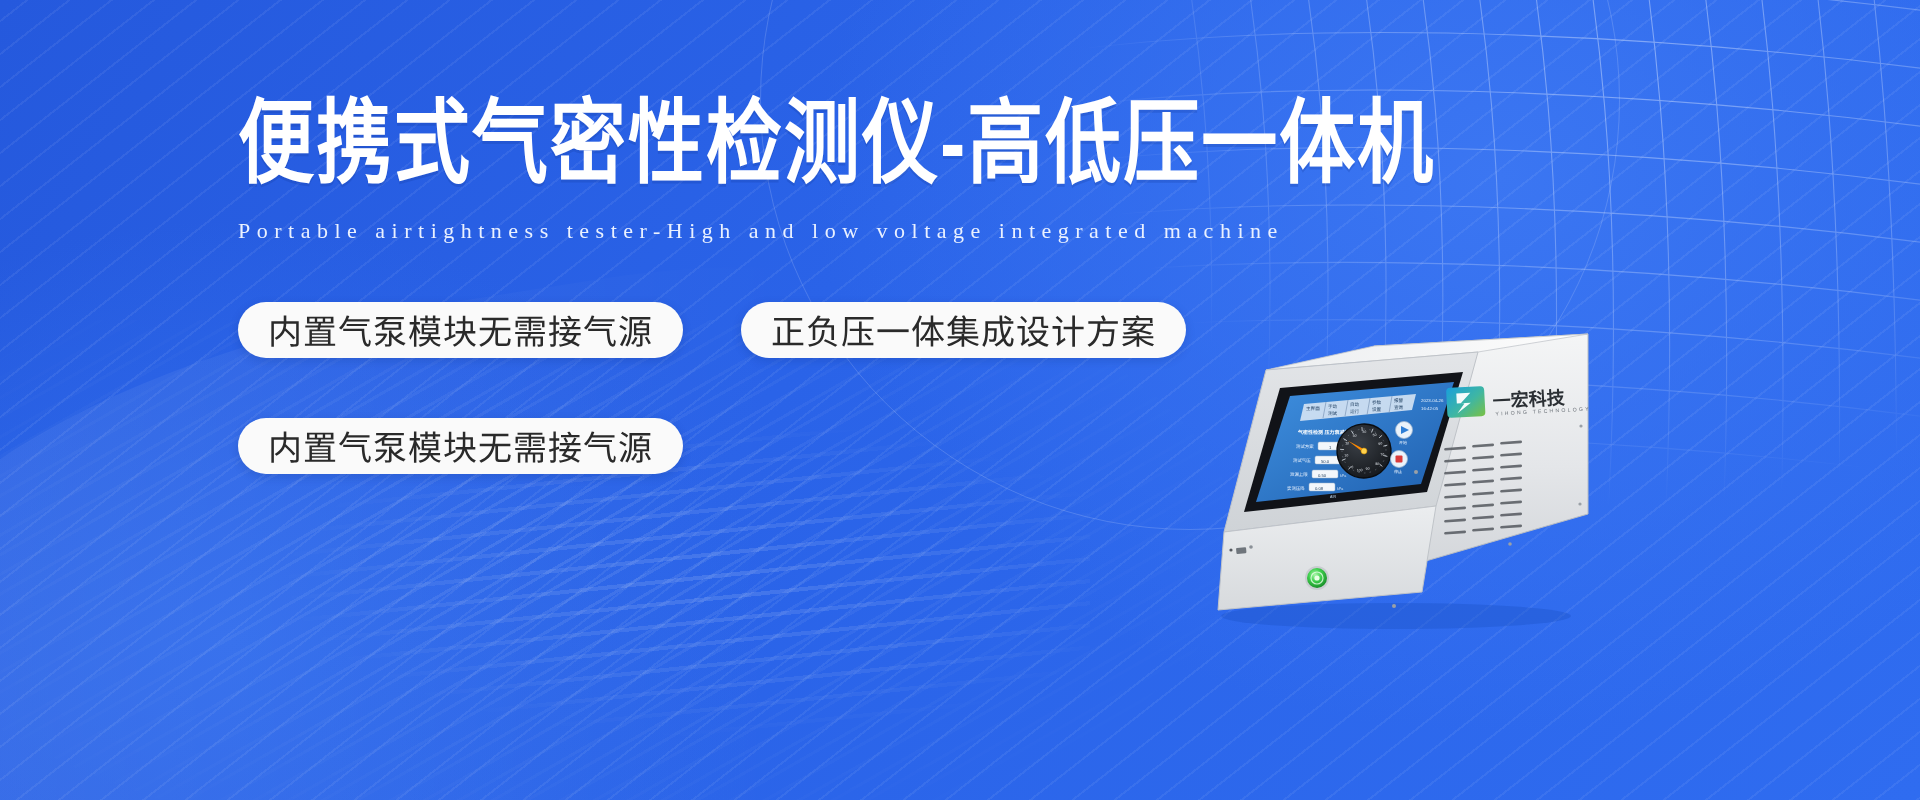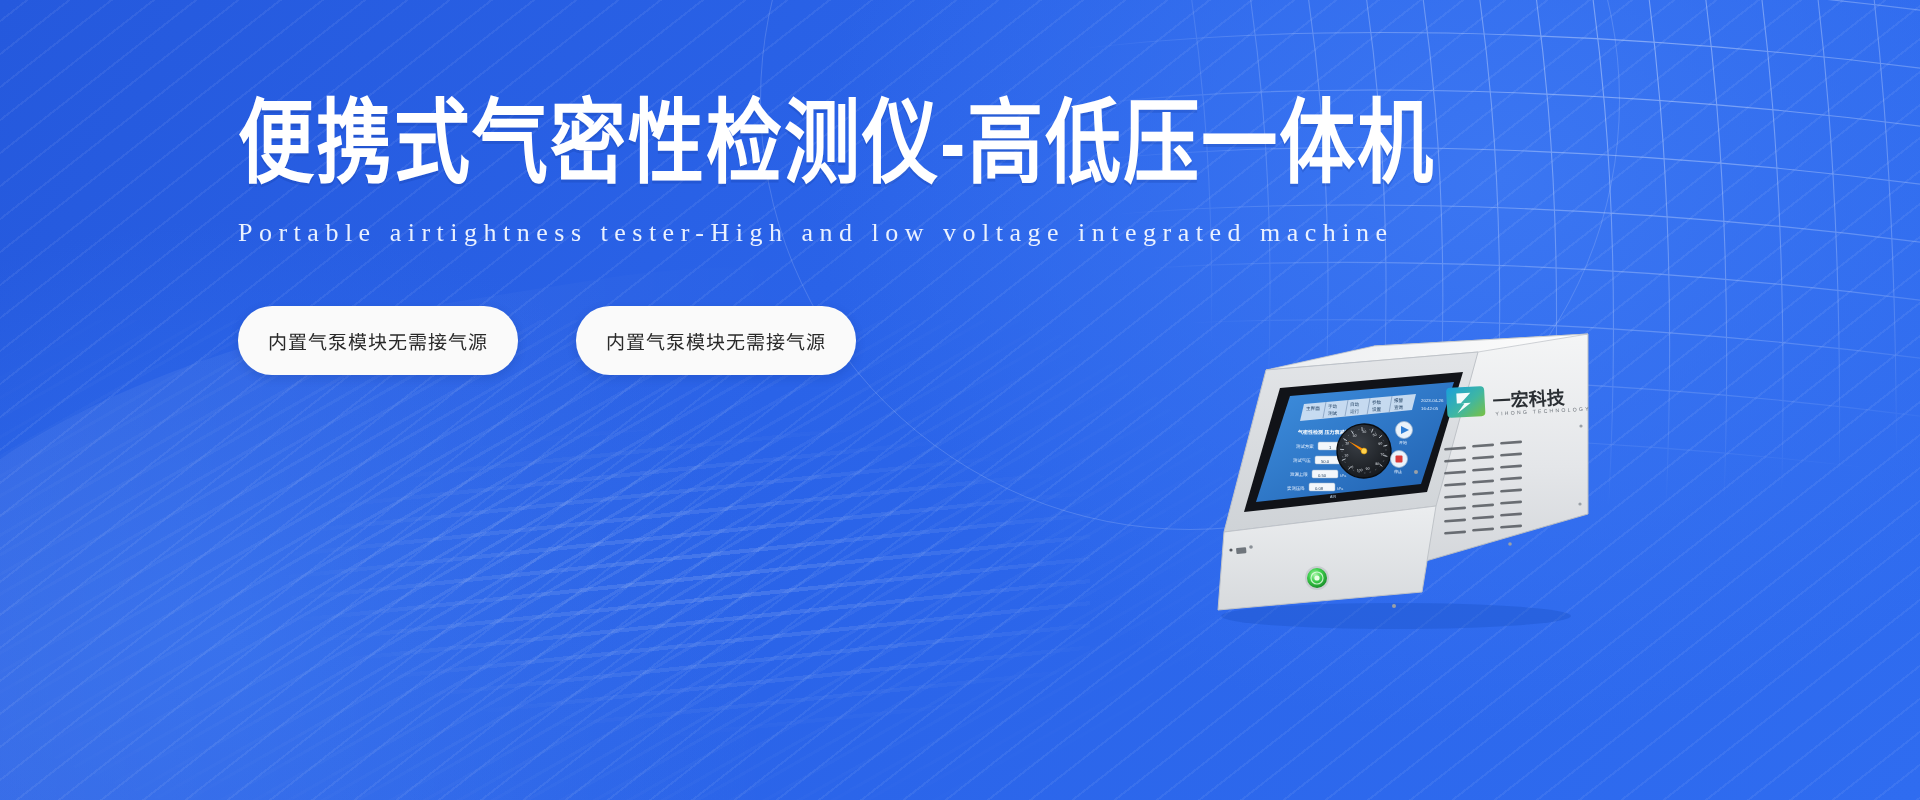--- a/index.html
+++ b/index.html
@@ -108,43 +108,43 @@
     letter-spacing:2px;
     white-space:nowrap;
     transform:scaleY(1.22);
     transform-origin:left top;
     text-shadow:0 2px 0 rgba(20,60,160,.25);
   }
 
   .subtitle{
     margin-top:44px;
     font-family:"Liberation Serif","DejaVu Serif",serif;
-    font-size:26px;
+    font-size:22px;
     color:#eaf1ff;
     letter-spacing:6.5px;
     white-space:nowrap;
   }
 
   .pill-grid{
     margin-top:58px;
     display:grid;
     grid-template-columns:max-content max-content;
     gap:60px 58px;
   }
 
   .pill{
     background:#fafafa;
     color:#2a2a2a;
     border-radius:34px;
-    height:69px;
+    height:56px;
     display:flex;
     align-items:center;
     justify-content:center;
     padding:0 30px;
-    font-size:19px;
+    font-size:34px;
     letter-spacing:1px;
     white-space:nowrap;
     box-shadow:0 3px 10px rgba(10,40,110,.18);
     font-family:"Liberation Sans","DejaVu Sans",sans-serif;
   }
 
   
   .device{
     position:absolute;
     left:1178px; top:326px;
@@ -216,20 +216,21 @@
   </div>
 
   <div class="content">
 
     <h1 class="title">便携式气密性检测仪-高低压一体机</h1>
 
     <div class="subtitle">Portable airtightness tester-High and low voltage integrated machine</div>
 
     <div class="pill-grid">
       <div class="pill">内置气泵模块无需接气源</div>
+      <div class="pill">正负压一体集成设计方案</div>
       <div class="pill">内置气泵模块无需接气源</div>
     </div>
   </div>
 
   <div class="device">
     <svg viewBox="0 0 430 310" aria-hidden="true">
       <defs>
         <linearGradient id="sideG" x1="0" y1="0" x2="0" y2="1">
           <stop offset="0%" stop-color="#f4f5f6"></stop>
           <stop offset="55%" stop-color="#e4e6e9"></stop>

